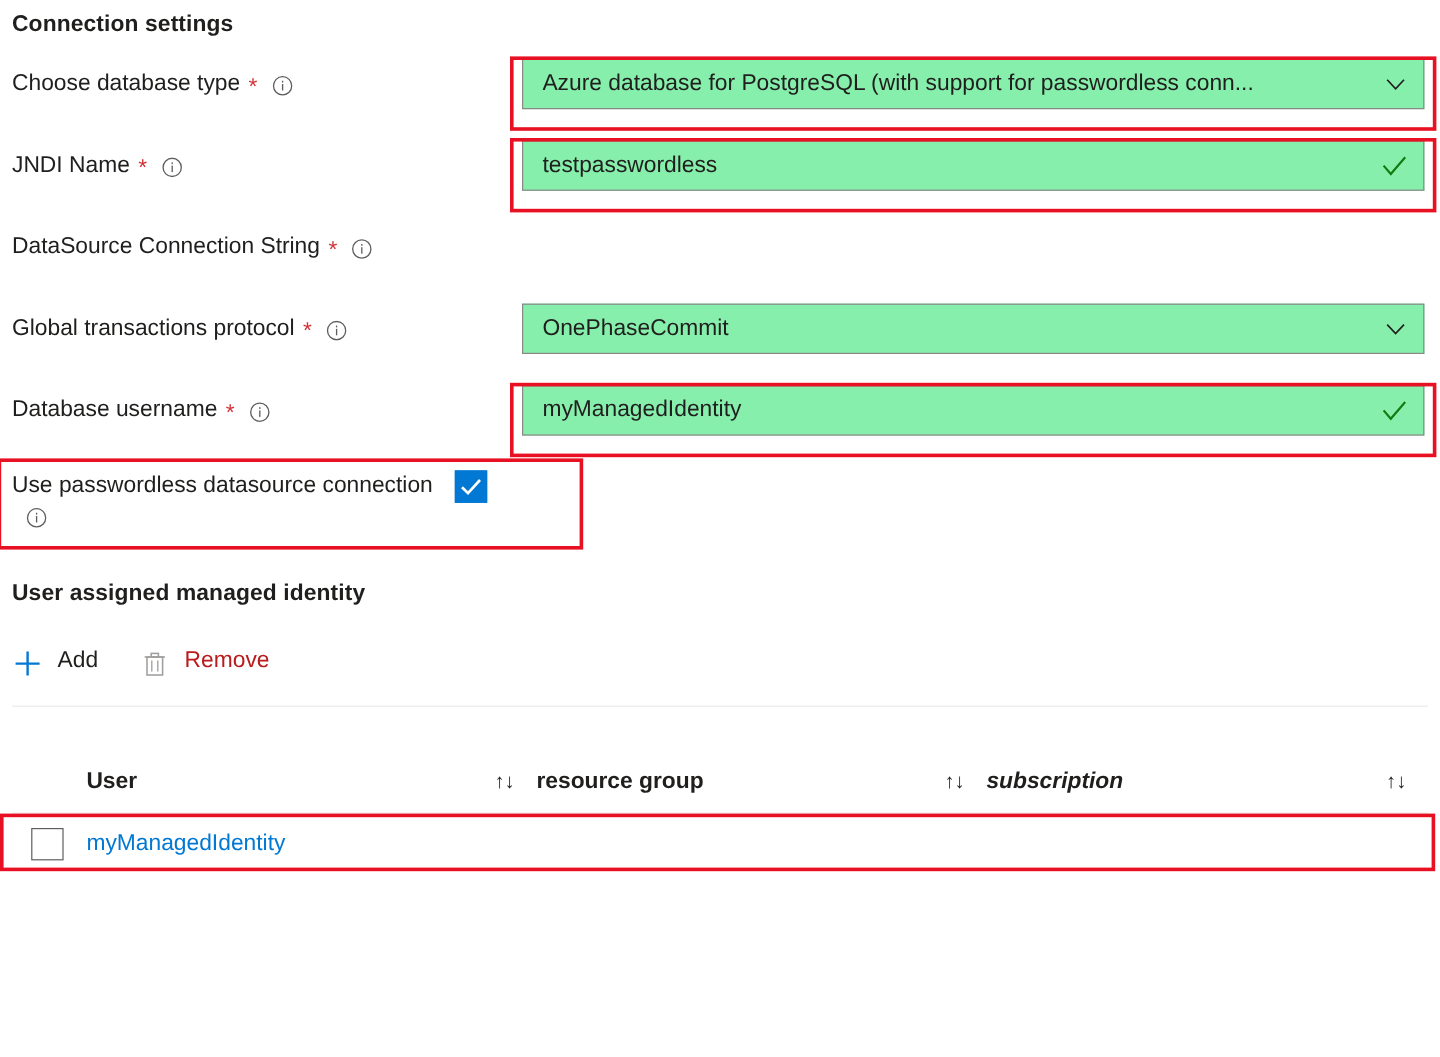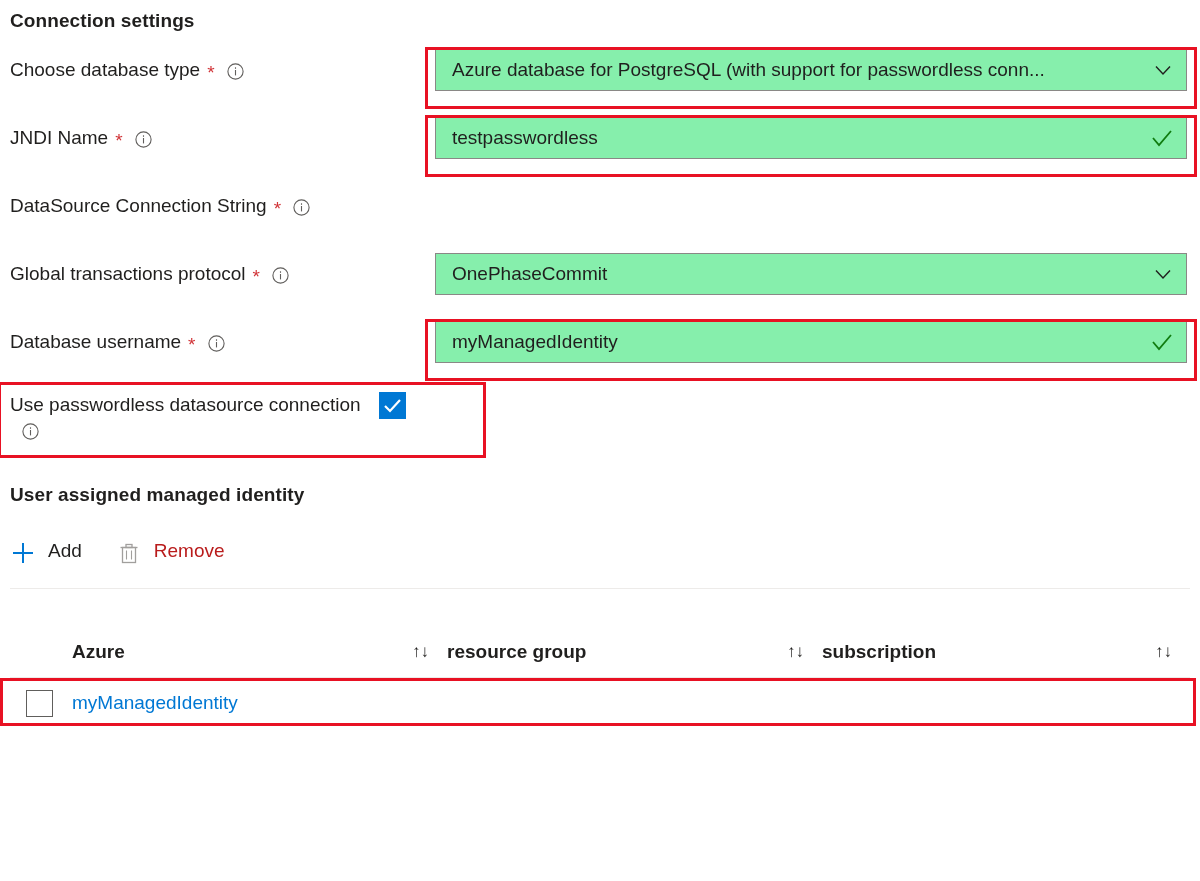--- a/index.html
+++ b/index.html
@@ -217,21 +217,21 @@
   .th {
     display: flex;
     align-items: center;
     justify-content: space-between;
     padding-right: 18px;
     box-sizing: border-box;
   }
   .th-check { width: 62px; flex: 0 0 62px; }
   .th-name { width: 375px; flex: 0 0 375px; }
   .th-rg   { width: 375px; flex: 0 0 375px; }
-  .th-sub  { width: 368px; flex: 0 0 368px; }
+  .th-sub  { width: 368px; flex: 0 0 368px; font-style: italic; }
   .sort-icon { color: #201f1e; font-size: 17px; font-weight: normal; }
 
   .trow {
     display: flex;
     align-items: center;
     height: 50px;
     position: relative;
   }
   .cell-check {
     width: 62px;
@@ -428,21 +428,21 @@
       <span class="cmd-label">Remove</span>
     </div>
   </div>
 
   <div class="divider"></div>
 
   <div class="table">
     <div class="thead">
       <div class="th th-check"></div>
       <div class="th th-name">
-        <span>Azure</span>
+        <span>User</span>
         <span class="sort-icon">↑↓</span>
       </div>
       <div class="th th-rg">
         <span>resource group</span>
         <span class="sort-icon">↑↓</span>
       </div>
       <div class="th th-sub">
         <span>subscription</span>
         <span class="sort-icon">↑↓</span>
       </div>

